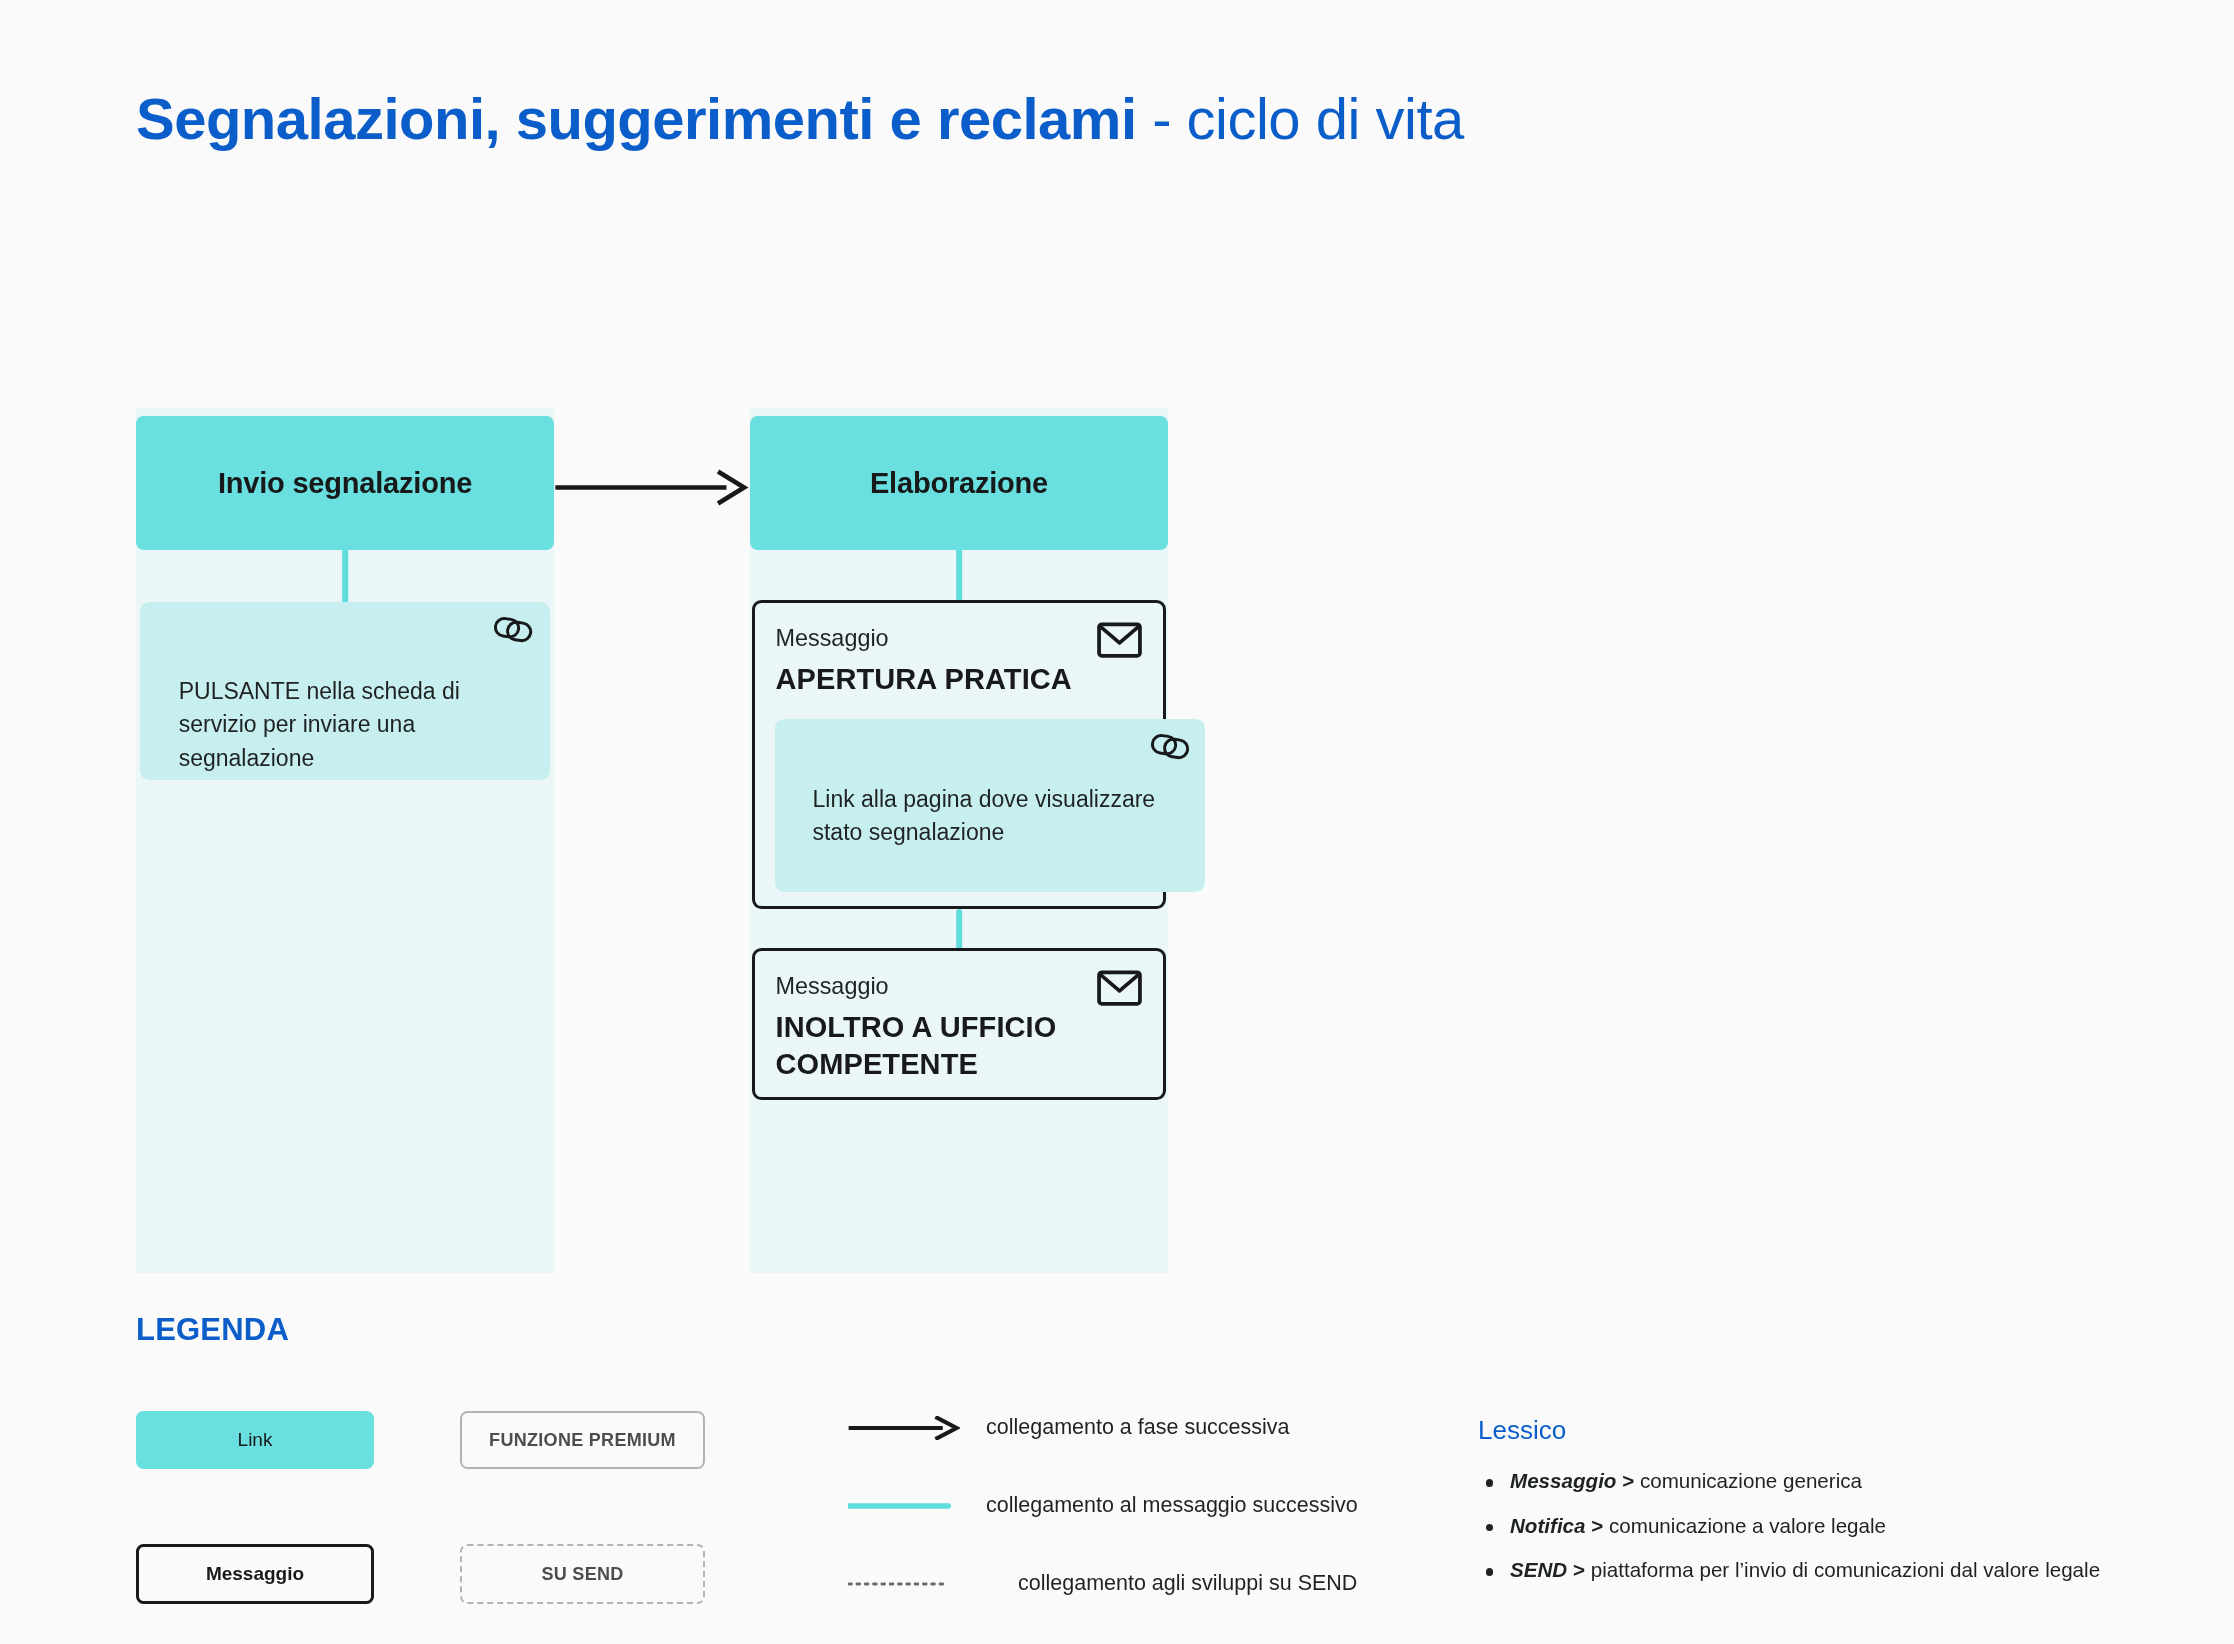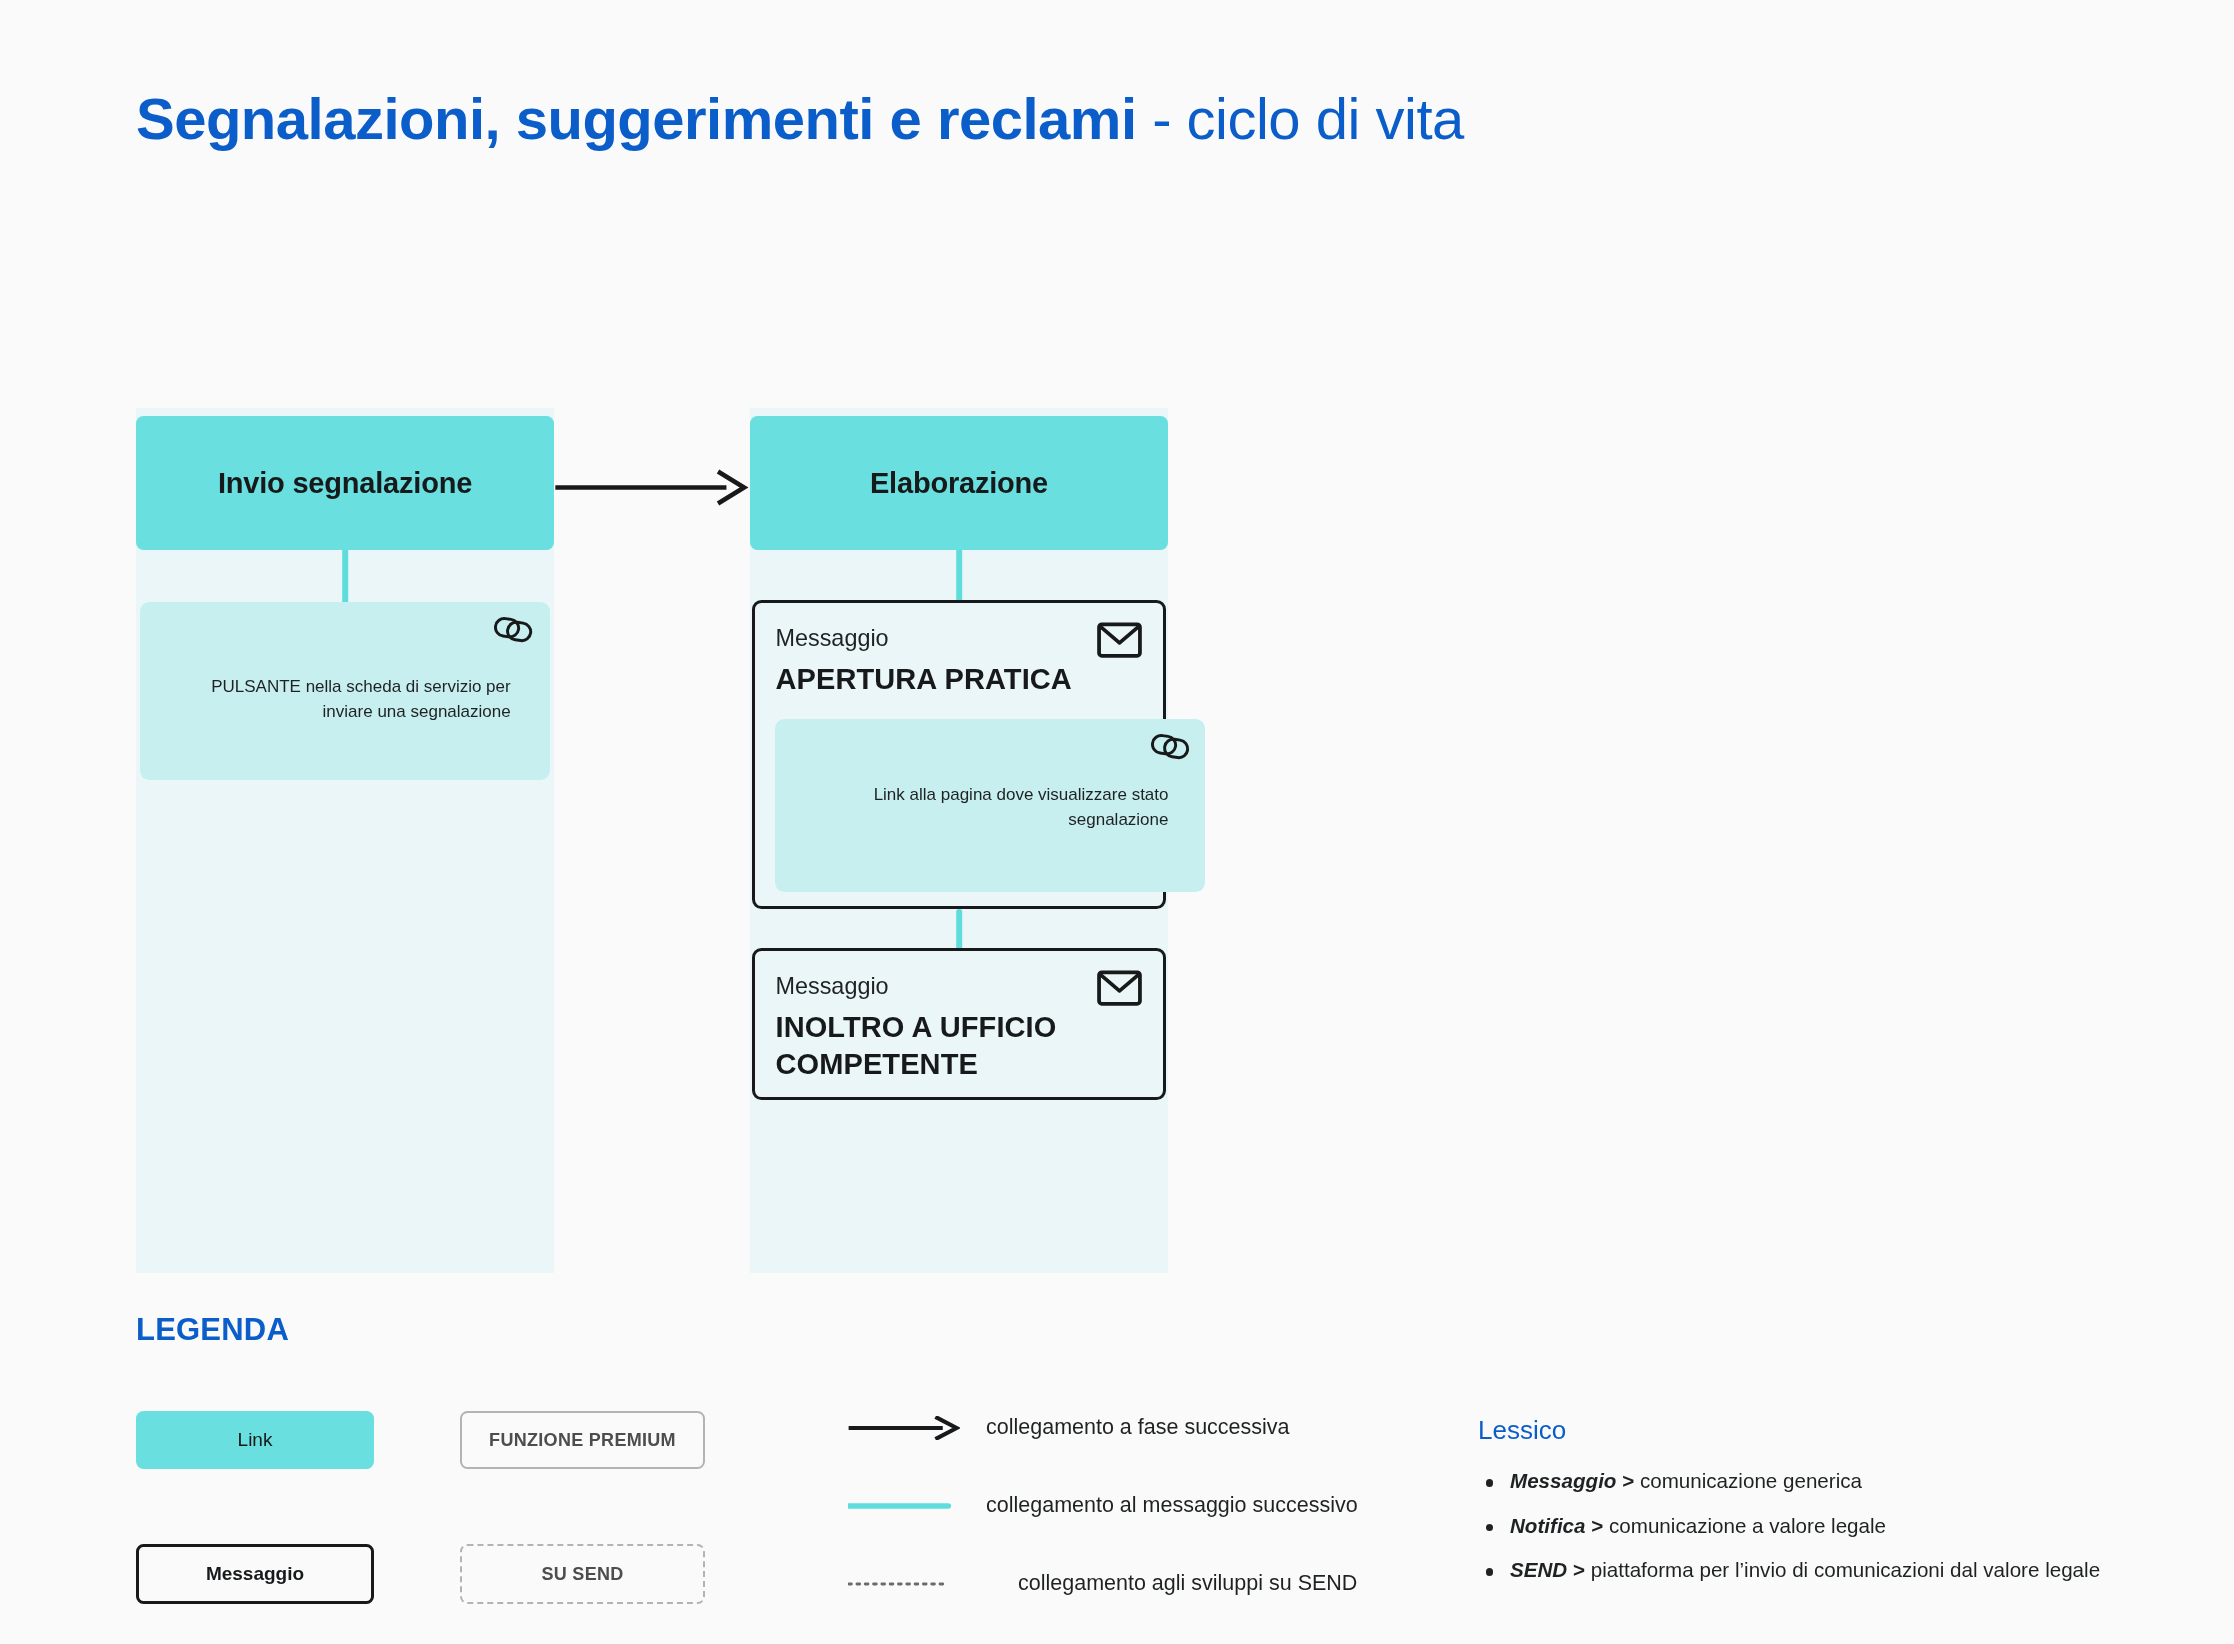--- a/index.html
+++ b/index.html
@@ -111,23 +111,23 @@
     background: #C8EFEF;
     border-radius: 9.4px;
   }
   .card-message {
     background: #EAF6F8;
     border: 3.7px solid #17191A;
     border-radius: 9.4px;
   }
 
   .card-center-text {
-    font-size: 17px;
+    font-size: 23px;
     line-height: 1.45;
-    text-align: right;
+    text-align: left;
     color: #1F2223;
   }
 
   .msg-kicker {
     font-size: 23.4px;
     font-weight: 400;
     color: #1F2223;
     line-height: 1.25;
   }
   .msg-title {

